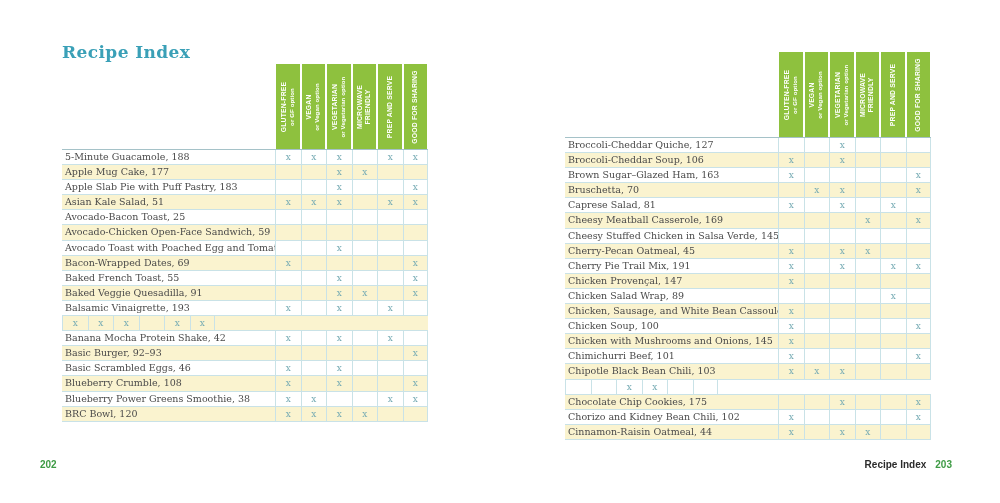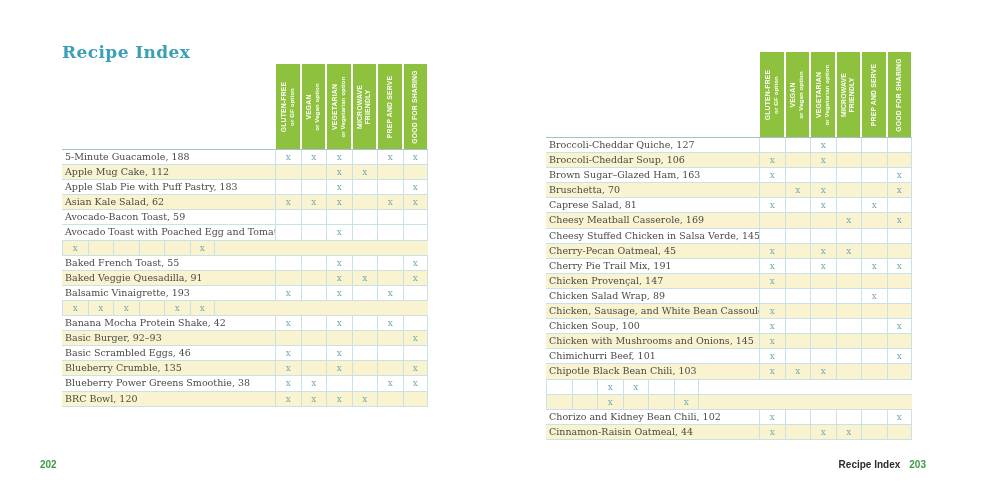--- a/index.html
+++ b/index.html
@@ -7,21 +7,21 @@
     position:relative; width:992px; height:503px; background:#ffffff;
     font-family:"Liberation Sans", sans-serif; overflow:hidden;
   }
   .page-title {
     position:absolute; left:62px; top:42px; margin:0;
     font-family:"DejaVu Serif", serif; font-weight:bold;
     font-size:17px; letter-spacing:0.4px; color:var(--title-teal);
   }
   .tbl { position:absolute; }
   .tbl-left  { left:62px;  top:64px; }
-  .tbl-right { left:546px; top:52px; }
+  .tbl-right { left:565px; top:52px; }
   .hdr { display:flex; margin-left:213px; height:85px; }
   .hcell { width:25.5px; position:relative; }
   .hfill { position:absolute; top:0; bottom:0; left:1px; right:1px; background:var(--green); }
   .htxt {
     position:absolute; left:50%; top:50%; width:80px;
     transform:translate(-50%,-50%) rotate(-90deg);
     color:#ffffff; text-align:center; line-height:1.18;
   }
   .htxt .l1 { font-weight:bold; font-size:6.8px; letter-spacing:0.2px; }
   .htxt .l2 { font-weight:bold; font-size:6.1px; letter-spacing:0.1px; }
@@ -37,21 +37,21 @@
     line-height:14.5px; white-space:nowrap; overflow:hidden;
   }
   .mcell {
     width:25.5px; box-sizing:border-box; border-left:1px solid var(--grid);
     text-align:center; font-family:"DejaVu Serif", serif;
     font-size:9px; color:var(--teal); line-height:14px;
   }
   .mcell.last { border-right:1px solid var(--grid); }
   .folio { position:absolute; top:459px; font-size:10px; font-weight:bold;text-align:right; }
   .folio-left { left:40px; color:var(--pgnum-green); }
-  .folio-right { right:66px; text-align:left; }
+  .folio-right { right:40px; text-align:left; }
   .folio-right .flabel { color:var(--footer-text); margin-right:9px; }
   .folio-right .fnum { color:var(--pgnum-green); }
 </style>
 </head>
 <body>
 
 <div class="spread" style="--green: #8EC13E; --yellow: #FAF3CF; --teal: #76ABB4; --title-teal: #3AA0B7; --pgnum-green: #3E9B45; --grid: #C9E2E7; --topline: #A5C2C8; --nametext: #4A4A4A; --footer-text: #2B2B2B;">
 
   <h1 class="page-title">Recipe Index</h1>
 
@@ -110,71 +110,81 @@
     <div class="ncell">5-Minute Guacamole, 188</div>
   <div class="mcell">x</div>
           <div class="mcell">x</div>
           <div class="mcell">x</div>
           <div class="mcell"></div>
           <div class="mcell">x</div>
           <div class="mcell last">x</div>
         </div>
 
   <div class="trow alt">
-    <div class="ncell">Apple Mug Cake, 112</div>
+    <div class="ncell">Apple Mug Cake, 177</div>
   <div class="mcell"></div>
           <div class="mcell"></div>
           <div class="mcell">x</div>
           <div class="mcell">x</div>
           <div class="mcell"></div>
           <div class="mcell last"></div>
         </div>
 
   <div class="trow">
     <div class="ncell">Apple Slab Pie with Puff Pastry, 183</div>
   <div class="mcell"></div>
           <div class="mcell"></div>
           <div class="mcell">x</div>
           <div class="mcell"></div>
           <div class="mcell"></div>
           <div class="mcell last">x</div>
         </div>
 
   <div class="trow alt">
-    <div class="ncell">Asian Kale Salad, 62</div>
-  <div class="mcell">x</div>
-          <div class="mcell">x</div>
-          <div class="mcell">x</div>
-          <div class="mcell"></div>
-          <div class="mcell">x</div>
-          <div class="mcell last">x</div>
-        </div>
-
-  <div class="trow">
-    <div class="ncell">Avocado-Bacon Toast, 59</div>
-  <div class="mcell"></div>
-          <div class="mcell"></div>
-          <div class="mcell"></div>
-          <div class="mcell"></div>
-          <div class="mcell"></div>
-          <div class="mcell last"></div>
-        </div>
-
+    <div class="ncell">Asian Kale Salad, 51</div>
+  <div class="mcell">x</div>
+          <div class="mcell">x</div>
+          <div class="mcell">x</div>
+          <div class="mcell"></div>
+          <div class="mcell">x</div>
+          <div class="mcell last">x</div>
+        </div>
+
+  <div class="trow">
+    <div class="ncell">Avocado-Bacon Toast, 25</div>
+  <div class="mcell"></div>
+          <div class="mcell"></div>
+          <div class="mcell"></div>
+          <div class="mcell"></div>
+          <div class="mcell"></div>
+          <div class="mcell last"></div>
+        </div>
+
+  <div class="trow alt">
+    <div class="ncell">Avocado-Chicken Open-Face Sandwich, 59</div>
+  <div class="mcell"></div>
+          <div class="mcell"></div>
+          <div class="mcell"></div>
+          <div class="mcell"></div>
+          <div class="mcell"></div>
+          <div class="mcell last"></div>
+        </div>
 
   <div class="trow">
     <div class="ncell">Avocado Toast with Poached Egg and Tomato Salad, 59</div>
   <div class="mcell"></div>
           <div class="mcell"></div>
           <div class="mcell">x</div>
           <div class="mcell"></div>
           <div class="mcell"></div>
           <div class="mcell last"></div>
         </div>
 
   <div class="trow alt">
+    <div class="ncell">Bacon-Wrapped Dates, 69</div>
   <div class="mcell">x</div>
           <div class="mcell"></div>
           <div class="mcell"></div>
           <div class="mcell"></div>
           <div class="mcell"></div>
           <div class="mcell last">x</div>
         </div>
 
   <div class="trow">
     <div class="ncell">Baked French Toast, 55</div>
@@ -239,21 +249,21 @@
     <div class="ncell">Basic Scrambled Eggs, 46</div>
   <div class="mcell">x</div>
           <div class="mcell"></div>
           <div class="mcell">x</div>
           <div class="mcell"></div>
           <div class="mcell"></div>
           <div class="mcell last"></div>
         </div>
 
   <div class="trow alt">
-    <div class="ncell">Blueberry Crumble, 135</div>
+    <div class="ncell">Blueberry Crumble, 108</div>
   <div class="mcell">x</div>
           <div class="mcell"></div>
           <div class="mcell">x</div>
           <div class="mcell"></div>
           <div class="mcell"></div>
           <div class="mcell last">x</div>
         </div>
 
   <div class="trow">
     <div class="ncell">Blueberry Power Greens Smoothie, 38</div>
@@ -491,20 +501,21 @@
   <div class="trow">
   <div class="mcell"></div>
           <div class="mcell"></div>
           <div class="mcell">x</div>
           <div class="mcell">x</div>
           <div class="mcell"></div>
           <div class="mcell last"></div>
         </div>
 
   <div class="trow alt">
+    <div class="ncell">Chocolate Chip Cookies, 175</div>
   <div class="mcell"></div>
           <div class="mcell"></div>
           <div class="mcell">x</div>
           <div class="mcell"></div>
           <div class="mcell"></div>
           <div class="mcell last">x</div>
         </div>
 
   <div class="trow">
     <div class="ncell">Chorizo and Kidney Bean Chili, 102</div>

